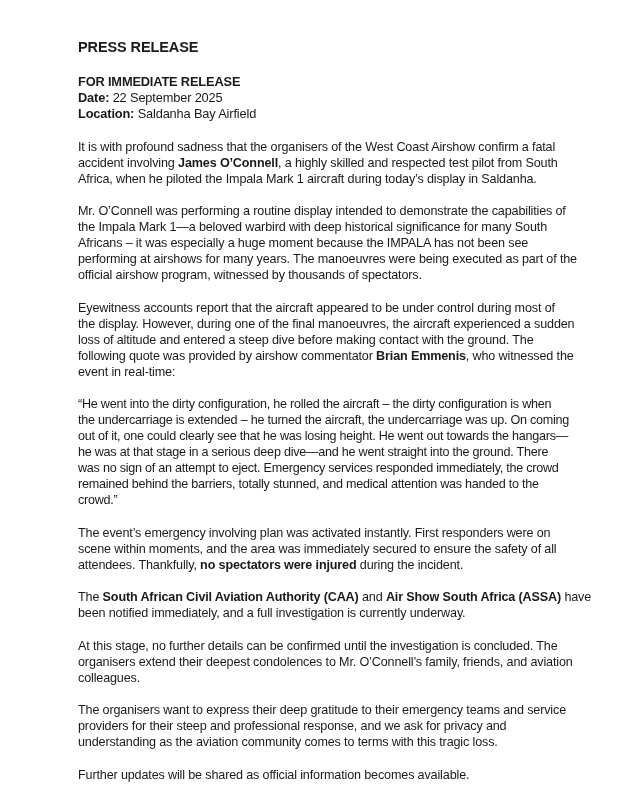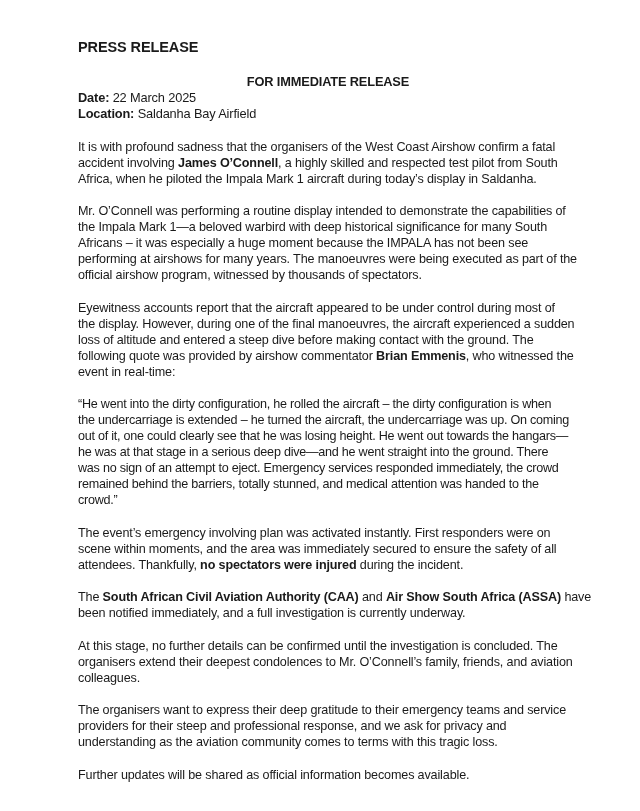--- a/index.html
+++ b/index.html
@@ -34,33 +34,33 @@
     .line {
       display: block;
       font-size: 12.6px;
       line-height: 16px;
       white-space: nowrap;
       letter-spacing: -0.15px;
     }
     .header-block .line {
       font-size: 12.8px;
     }
-    .b { font-weight: bold; text-align: center; }
+    .b { font-weight: bold; }
     .quote .line { letter-spacing: -0.25px; }
   </style>
 </head>
 <body>
 
 <div class="page">
 
   <div class="title">PRESS RELEASE</div>
 
   <div class="block header-block">
     <span class="line b">FOR IMMEDIATE RELEASE</span>
-    <span class="line"><span class="b">Date:</span><span> 22 March 2025</span></span>
+    <span class="line"><span class="b">Date:</span><span> 22 September 2025</span></span>
     <span class="line"><span class="b">Location:</span><span> Saldanha Bay Airfield</span></span>
   </div>
 
   <div class="block">
     <span class="line">It is with profound sadness that the organisers of the West Coast Airshow confirm a fatal</span>
     <span class="line"><span>accident involving </span><span class="b">James O’Connell</span><span>, a highly skilled and respected test pilot from South</span></span>
     <span class="line">Africa, when he piloted the Impala Mark 1 aircraft during today’s display in Saldanha.</span>
   </div>
 
   <div class="block">

